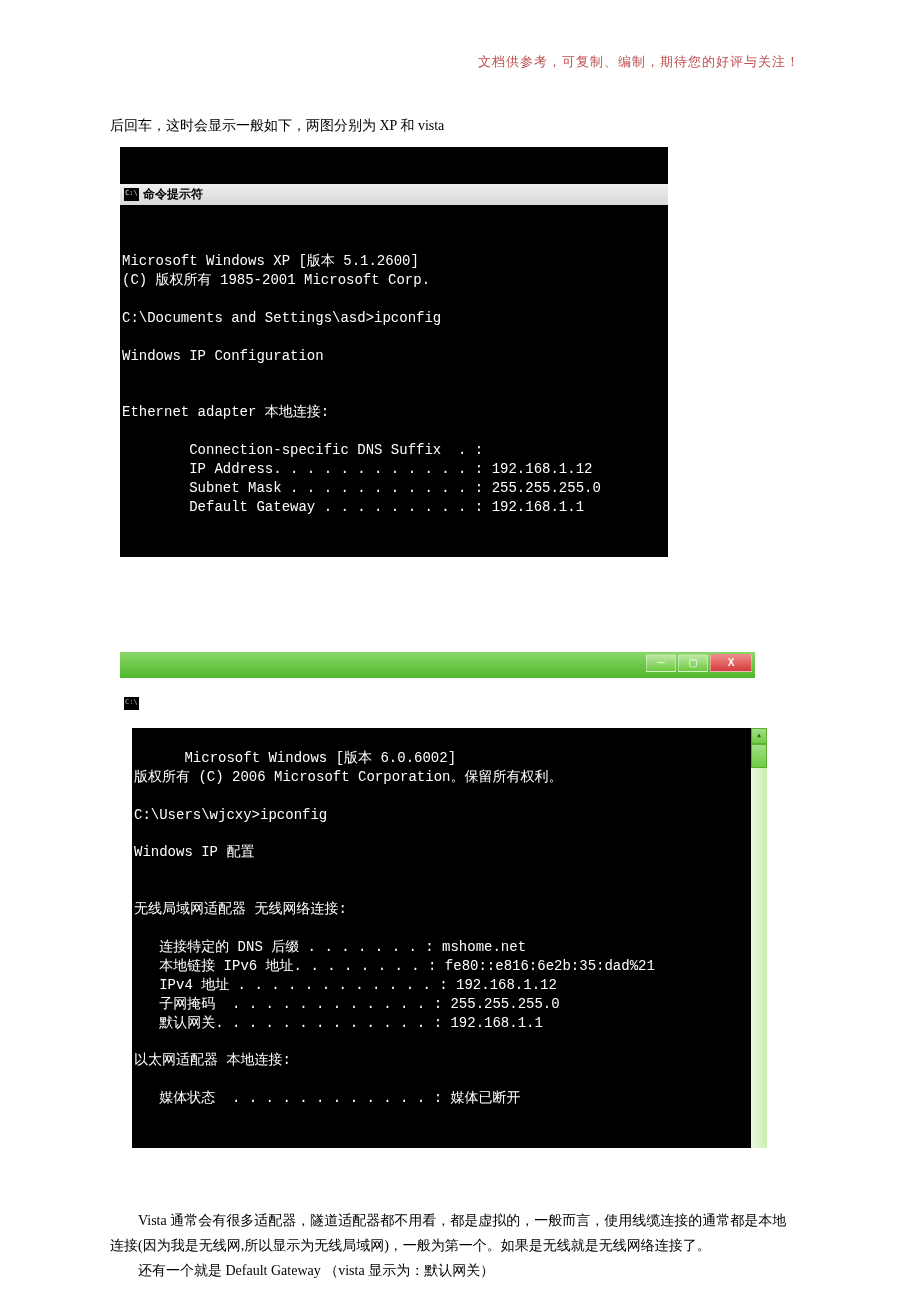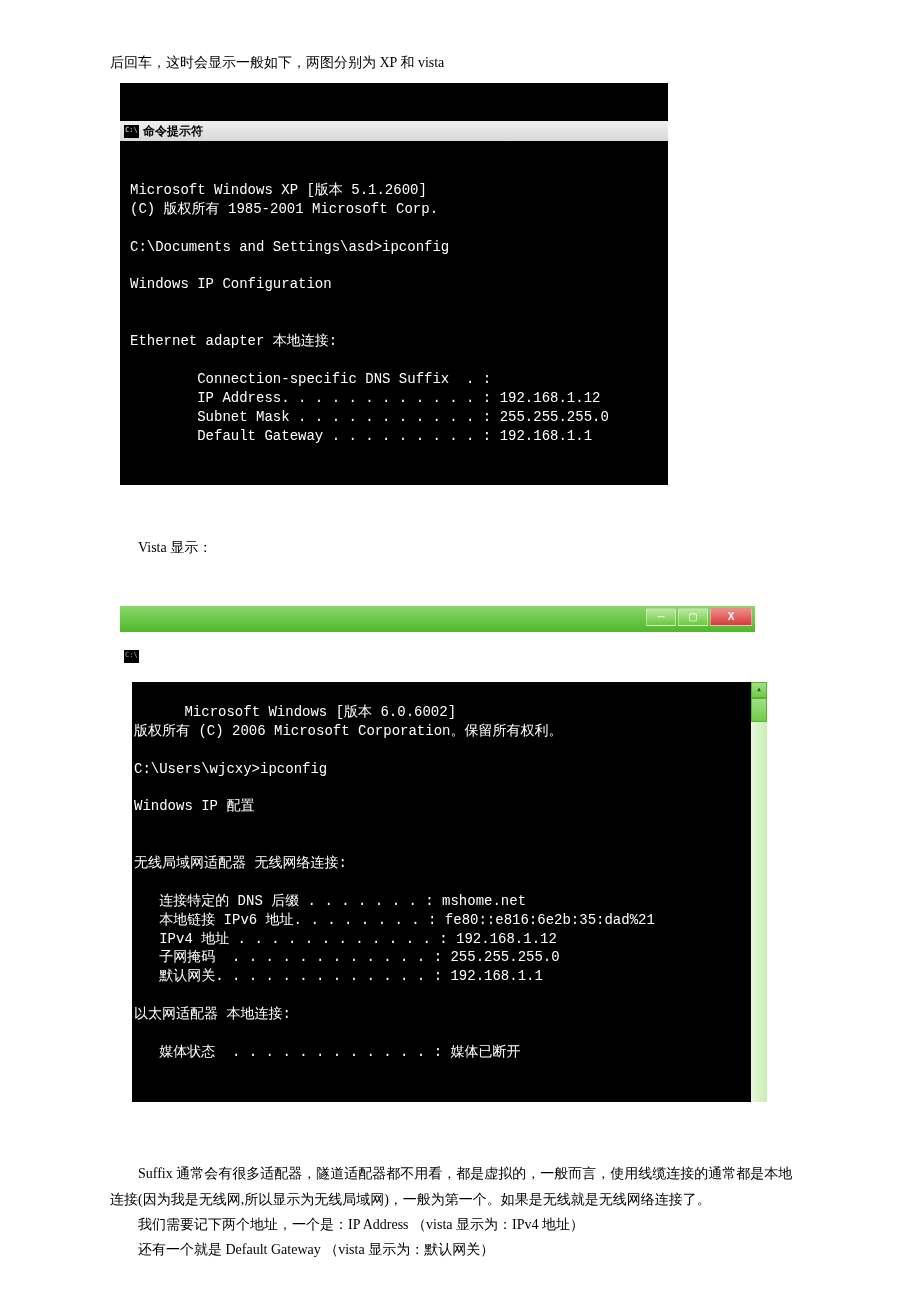--- a/index.html
+++ b/index.html
@@ -144,28 +144,30 @@
   }
   .xp-icon-img::after {
     content: "C:\\";
     position: absolute;
     color: #aaa;
     font-size: 7px;
     top: 1px; left: 1px;
     font-family: monospace;
   }
   .terminal-body {
-    padding: 2px 0 2px 10px;
+    padding: 2px 0 2px 2px;
+    margin-top: 8px;
   }
   p { margin: 0; }
 </style>
 </head>
 <body>
 
 <div class="page">
+  <div class="header-text">文档供参考，可复制、编制，期待您的好评与关注！</div>
 
   <p class="no-indent">后回车，这时会显示一般如下，两图分别为 XP 和 vista</p>
 
   <div class="terminal xp">
     <div class="xp-title">
       <span class="xp-icon-img"></span>
       <span>命令提示符</span>
     </div>
     <div class="terminal-body">Microsoft Windows XP [版本 5.1.2600]
 (C) 版权所有 1985-2001 Microsoft Corp.
@@ -178,21 +180,20 @@
 Ethernet adapter 本地连接:
 
         Connection-specific DNS Suffix  . :
         IP Address. . . . . . . . . . . . : 192.168.1.12
         Subnet Mask . . . . . . . . . . . : 255.255.255.0
         Default Gateway . . . . . . . . . : 192.168.1.1</div>
   </div>
 
   <div style="height:40px"></div>
 
-  <p class="para-indent">Vista 显示：</p>
 
   <div class="vista-wrapper terminal" style="background:transparent;">
     <div class="vista-header">
       <div class="vista-title-group">
         <span class="vista-icon-img"></span>
         <span>命令提示符</span>
       </div>
       <div class="vista-buttons">
         <div class="vbtn min">─</div>
         <div class="vbtn max">▢</div>
@@ -219,17 +220,16 @@
 以太网适配器 本地连接:
 
    媒体状态  . . . . . . . . . . . . : 媒体已断开</span>
       <div class="vista-scrollbar">
         <div class="scroll-up"></div>
         <div class="scroll-thumb"></div>
       </div>
     </div>
   </div>
 
-  <p class="para-indent" style="text-indent:2em;">Suffix 通常会有很多适配器，隧道适配器都不用看，都是虚拟的，一般而言，使用线缆连接的通常都是本地连接(因为我是无线网,所以显示为无线局域网)，一般为第一个。如果是无线就是无线网络连接了。</p>
-  <p class="para-indent">我们需要记下两个地址，一个是：IP Address （vista 显示为：IPv4 地址）</p>
+  <p class="para-indent" style="text-indent:2em;">Vista 通常会有很多适配器，隧道适配器都不用看，都是虚拟的，一般而言，使用线缆连接的通常都是本地连接(因为我是无线网,所以显示为无线局域网)，一般为第一个。如果是无线就是无线网络连接了。</p>
   <p class="para-indent">还有一个就是 Default  Gateway （vista 显示为：默认网关）</p>
 
 </div>
 
 </body></html>

